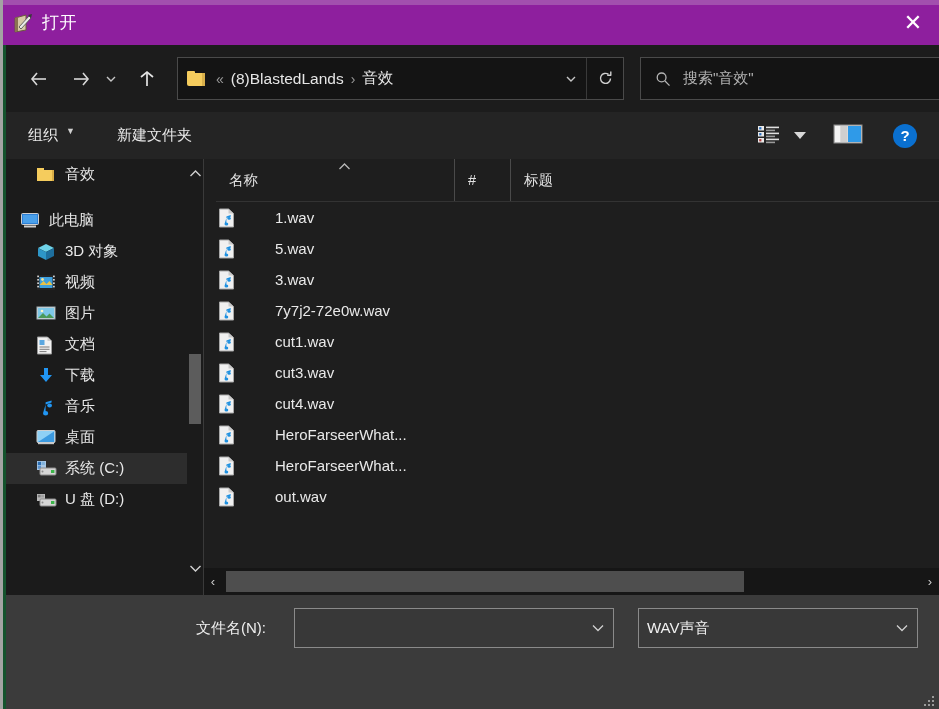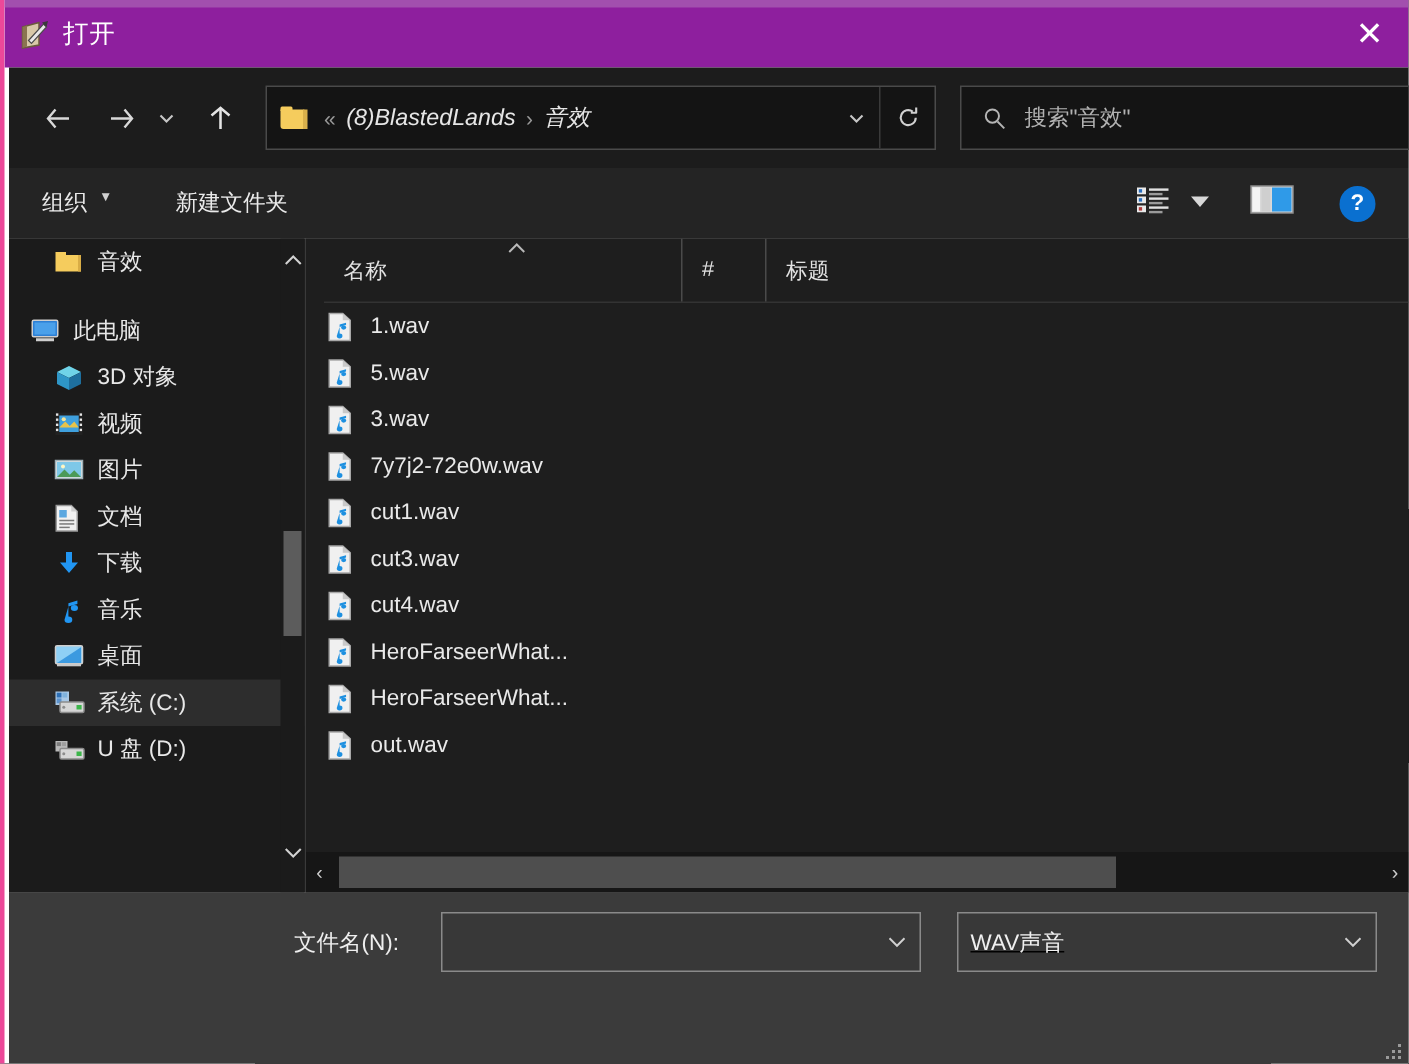--- a/index.html
+++ b/index.html
@@ -9,22 +9,22 @@
     width: 939px; height: 709px;
     background: #1b1b1b;
     font-family: "Liberation Sans", "DejaVu Sans", sans-serif;
     overflow: hidden;
     -webkit-font-smoothing: antialiased;
   }
   #window {
     position: relative;
     width: 939px; height: 709px;
     box-sizing: border-box;
-    border-left: 3px solid #ec4899;
-    background: #ffffff;
+    border-left: 3px solid #a3a3a3;
+    background: #14532d;
     overflow: hidden;
     padding-left: 30px;
   }
   
   #titlebar {
     position: absolute; left: 0; top: 0; right: 0; height: 45px;
     background: #8e1f9e;
     display: flex; align-items: center;
   }
   #titlebar-topstripe {
@@ -73,21 +73,21 @@
   #addr-folder-icon {
     width: 18px; height: 15px; margin-left: 9px; margin-right: 6px;
     position: relative; flex:0 0 auto;
   }
   .addr-chev {
     color: #9a9a9a; font-size: 14px; margin: 0 5px;
     flex: 0 0 auto;
   }
   .addr-crumb {
     color: #e6e6e6; font-size: 15.5px; white-space: nowrap;
-    padding: 2px 2px; cursor: pointer; font-style: italic;
+    padding: 2px 2px; cursor: pointer;
   }
   #addr-spacer { flex: 1 1 auto; }
   #addr-dropdown {
     width: 30px; height: 41px; display:flex; align-items:center;
     justify-content:center; color:#c8c8c8; cursor:pointer; flex:0 0 auto;
   }
   #addr-refresh {
     width: 36px; height: 41px; display:flex; align-items:center;
     justify-content:center; color:#d0d0d0; cursor:pointer; flex:0 0 auto;
     border-left: 1px solid #3a3a3a;
@@ -191,21 +191,21 @@
   #sort-caret {
     position: absolute; left: 122px; top: 2px;
     color: #b8b8b8; font-size: 11px;
   }
   #filelist {
     position: absolute; left: 0; top: 43px; right: 0; bottom: 30px;
     overflow: hidden;
   }
   .file-row {
     height: 31px; display:flex; align-items:center;
-    padding-left: 14px; cursor: pointer;
+    padding-left: 14px; cursor: pointer; gap: 28px;
   }
   .file-ico { width: 18px; height: 20px; margin-right: 11px; position: relative; flex:0 0 auto;}
   .file-name { color: #e9e9e9; font-size: 15px; white-space: nowrap; }
   
   #hscroll {
     position: absolute; left: 0; right: 0; bottom: 0; height: 27px;
     background: #161616; display: flex; align-items: center;
   }
   .hs-arrow {
     width: 18px; height: 27px; display:flex; align-items:center;
@@ -236,21 +236,21 @@
   }
   #filename-value { flex: 1 1 auto; color: #f0f0f0; font-size: 15px; padding-left: 8px;}
   .combo-caret {
     width: 30px; height: 38px; display:flex; align-items:center;
     justify-content:center; color: #d8d8d8; font-size: 12px; cursor:pointer;
     flex: 0 0 auto;
   }
   #filetype-combo {
     position: absolute; left: 632px; top: 0; width: 280px; height: 40px;
     box-sizing: border-box; border: 1px solid #8a8a8a; background: #383838;
-    display: flex; align-items: center; cursor: pointer; text-decoration: underline;
+    display: flex; align-items: center; cursor: pointer;
   }
   #filetype-value { flex: 1 1 auto; color: #f0f0f0; font-size: 15px; padding-left: 8px;}
   #grip {
     position: absolute; right: 3px; bottom: 3px; width: 12px; height: 12px;
   }
   .g-dot { position:absolute; width:2px; height:2px; background:#9a9a9a; }
   
   .folder-ico-shape {
     position:absolute; left:0; top:2px; width:17px; height:13px;
     background:#f5cc5d; border-radius: 0 2px 2px 2px;

